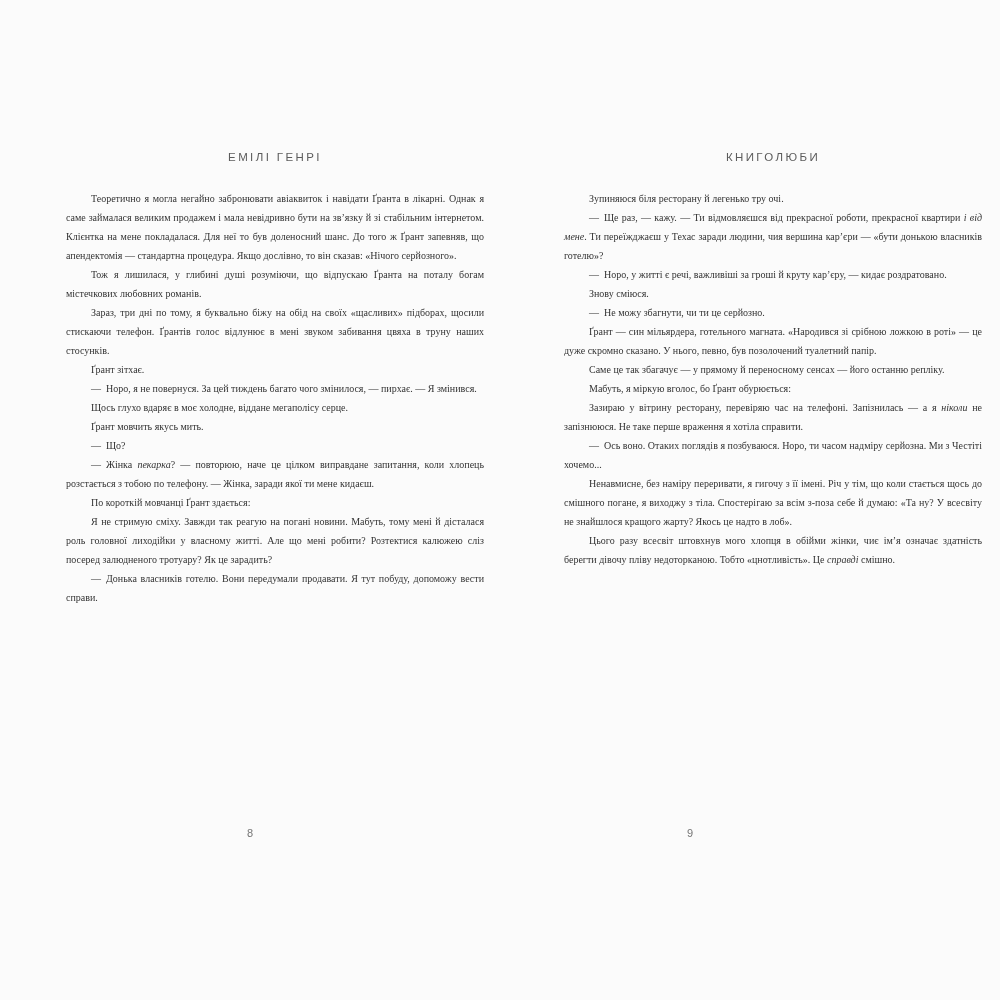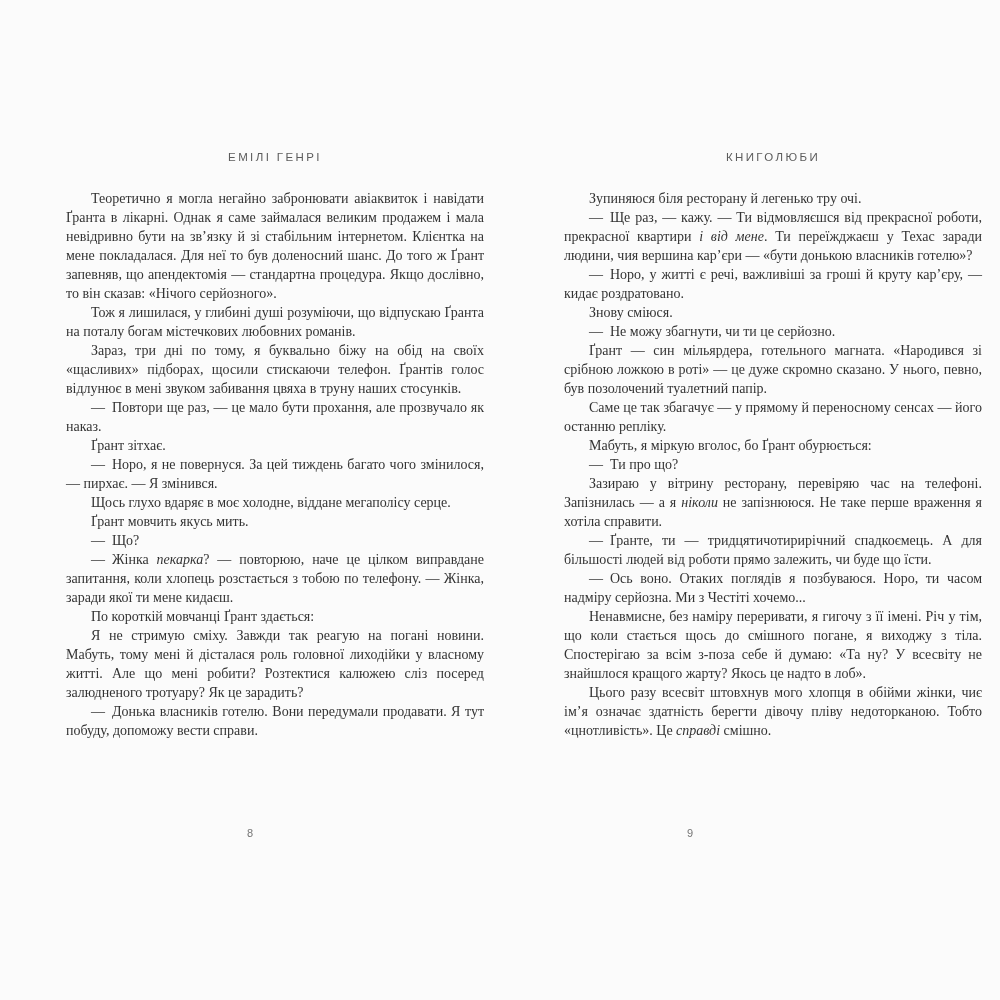--- a/index.html
+++ b/index.html
@@ -21,21 +21,21 @@
     font-size:11.5px;
     letter-spacing:2.4px;
     color:#5c5c5c;
     margin:0 0 25px 0;
     line-height:14px;
   }
   .text-column p{
     margin:0;
     text-indent:25px;
     text-align:justify;
-    font-size:14px;
+    font-size:10px;
     line-height:19px;
     color:#333333;
   }
   .text-column .it{font-style:italic;}
   .pagenum{
     position:absolute;
     top:827px;
     transform:translateX(-50%);
     font-family:"Liberation Sans", sans-serif;
     font-size:11px;
@@ -48,21 +48,20 @@
 <body>
 
 <div class="spread">
 
   <section class="page page-left">
     <div class="running-head">ЕМІЛІ ГЕНРІ</div>
     <div class="text-column">
         <p><span>Теоретично я могла негайно забронювати авіаквиток і навідати Ґранта в лікарні. Однак я саме займалася великим продажем і мала невідривно бути на зв’язку й зі стабільним інтернетом. Клієнтка на мене покладалася. Для неї то був доленосний шанс. До того ж Ґрант запевняв, що апендектомія — стандартна процедура. Якщо дослівно, то він сказав: «Нічого серйозного».</span></p>
         <p><span>Тож я лишилася, у глибині душі розуміючи, що відпускаю Ґранта на поталу богам містечкових любовних романів.</span></p>
         <p><span>Зараз, три дні по тому, я буквально біжу на обід на своїх «щасливих» підборах, щосили стискаючи телефон. Ґрантів голос відлунює в мені звуком забивання цвяха в труну наших стосунків.</span></p>
-        <p><span>— Повтори ще раз, — це мало бути прохання, але прозвучало як наказ.</span></p>
         <p><span>Ґрант зітхає.</span></p>
         <p><span>— Норо, я не повернуся. За цей тиждень багато чого змінилося, — пирхає. — Я змінився.</span></p>
         <p><span>Щось глухо вдаряє в моє холодне, віддане мегаполісу серце.</span></p>
         <p><span>Ґрант мовчить якусь мить.</span></p>
         <p><span>— Що?</span></p>
         <p><span>— Жінка </span><span class="it">пекарка</span><span>? — повторюю, наче це цілком виправдане запитання, коли хлопець розстається з тобою по телефону. — Жінка, заради якої ти мене кидаєш.</span></p>
         <p><span>По короткій мовчанці Ґрант здається:</span></p>
         <p><span>Я не стримую сміху. Завжди так реагую на погані новини. Мабуть, тому мені й дісталася роль головної лиходійки у власному житті. Але що мені робити? Розтектися калюжею сліз посеред залюдненого тротуару? Як це зарадить?</span></p>
         <p><span>— Донька власників готелю. Вони передумали продавати. Я тут побуду, допоможу вести справи.</span></p>
       </div>
@@ -72,23 +71,21 @@
     <div class="running-head">КНИГОЛЮБИ</div>
     <div class="text-column">
         <p><span>Зупиняюся біля ресторану й легенько тру очі.</span></p>
         <p><span>— Ще раз, — кажу. — Ти відмовляєшся від прекрасної роботи, прекрасної квартири </span><span class="it">і від мене</span><span>. Ти переїжджаєш у Техас заради людини, чия вершина кар’єри — «бути донькою власників готелю»?</span></p>
         <p><span>— Норо, у житті є речі, важливіші за гроші й круту кар’єру, — кидає роздратовано.</span></p>
         <p><span>Знову сміюся.</span></p>
         <p><span>— Не можу збагнути, чи ти це серйозно.</span></p>
         <p><span>Ґрант — син мільярдера, готельного магната. «Народився зі срібною ложкою в роті» — це дуже скромно сказано. У нього, певно, був позолочений туалетний папір.</span></p>
         <p><span>Саме це так збагачує — у прямому й переносному сенсах — його останню репліку.</span></p>
         <p><span>Мабуть, я міркую вголос, бо Ґрант обурюється:</span></p>
-        <p><span>— Ти про що?</span></p>
         <p><span>Зазираю у вітрину ресторану, перевіряю час на телефоні. Запізнилась — а я </span><span class="it">ніколи</span><span> не запізнююся. Не таке перше враження я хотіла справити.</span></p>
-        <p><span>— Ґранте, ти — тридцятичотирирічний спадкоємець. А для більшості людей від роботи прямо залежить, чи буде що їсти.</span></p>
         <p><span>— Ось воно. Отаких поглядів я позбуваюся. Норо, ти часом надміру серйозна. Ми з Честіті хочемо...</span></p>
         <p><span>Ненавмисне, без наміру переривати, я гигочу з її імені. Річ у тім, що коли стається щось до смішного погане, я виходжу з тіла. Спостерігаю за всім з-поза себе й думаю: «Та ну? У всесвіту не знайшлося кращого жарту? Якось це надто в лоб».</span></p>
         <p><span>Цього разу всесвіт штовхнув мого хлопця в обійми жінки, чиє ім’я означає здатність берегти дівочу пліву недоторканою. Тобто «цнотливість». Це </span><span class="it">справді</span><span> смішно.</span></p>
       </div>
   </section>
 
   <div class="pagenum pagenum-left">8</div>
 
   <div class="pagenum pagenum-right">9</div>
 

